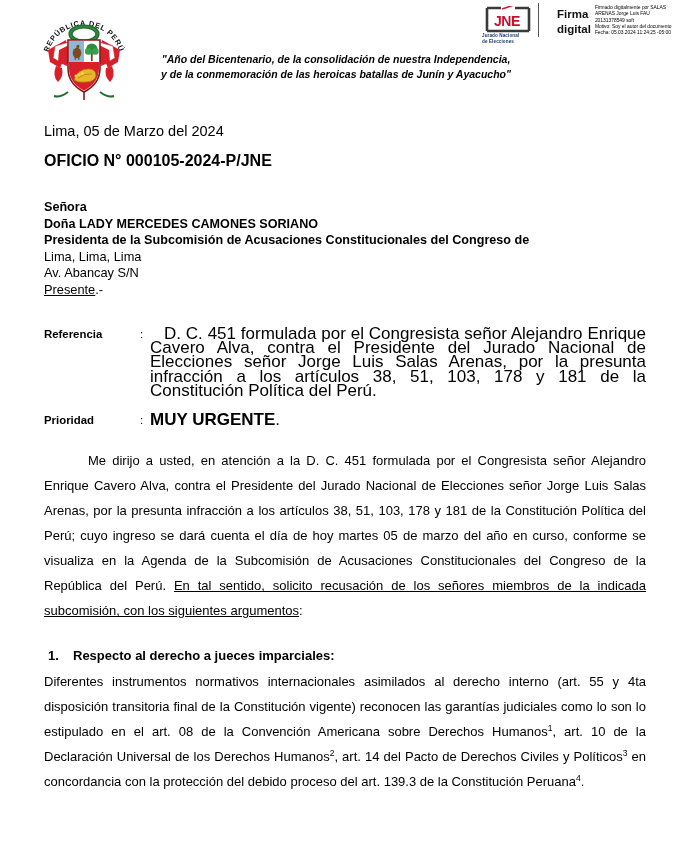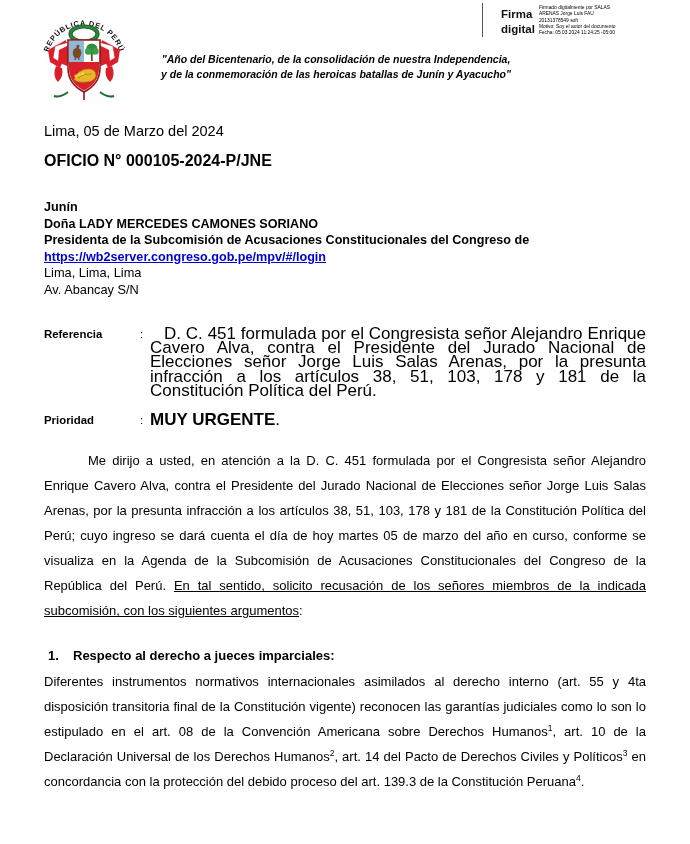--- a/index.html
+++ b/index.html
@@ -279,20 +279,31 @@
       </svg>
     </div>
 
     <div class="slogan">
       <div>"Año del Bicentenario, de la consolidación de nuestra Independencia,</div>
       <div>y de la conmemoración de las heroicas batallas de Junín y Ayacucho"</div>
     </div>
 
     <div class="sig-block">
 
+      <div class="jne-logo">
+        <svg class="jne-frame" viewBox="0 0 46 27" xmlns="http://www.w3.org/2000/svg">
+          <path d="M2,2 L16,2 M30,2 L44,2 M2,2 L2,25 M44,2 L44,25 M2,25 L44,25" fill="none" stroke="#3a3a3a" stroke-width="2.6"></path>
+          <path d="M17,3 L29,-1" fill="none" stroke="#d02030" stroke-width="1.6"></path>
+        </svg>
+        <div class="jne-text">JNE</div>
+        <div class="jne-sub">
+          <div>Jurado Nacional</div>
+          <div>de Elecciones</div>
+        </div>
+      </div>
 
       <div class="firma-digital">
         <div>Firma</div>
         <div>digital</div>
       </div>
 
       <div class="sig-meta">
         <div>Firmado digitalmente por SALAS</div>
         <div>ARENAS Jorge Luis FAU</div>
         <div>20131378549 soft</div>
@@ -303,26 +314,26 @@
   </div>
 
   <div class="doc-body">
     <div class="inner">
 
       <div class="date-line">Lima, 05 de Marzo del 2024</div>
 
       <div class="oficio">OFICIO N° 000105-2024-P/JNE</div>
 
       <div class="addressee">
-        <div>Junín</div>
+        <div>Señora</div>
         <div>Doña LADY MERCEDES CAMONES SORIANO</div>
         <div>Presidenta de la Subcomisión de Acusaciones Constitucionales del Congreso de</div>
-        <div class="url">https://wb2server.congreso.gob.pe/mpv/#/login</div>
         <div class="addr-plain">Lima, Lima, Lima</div>
         <div class="addr-plain">Av. Abancay S/N</div>
+        <div class="addr-plain presente"><u>Presente</u><span>.-</span></div>
       </div>
 
       <div class="ref-block">
         <div class="ref-row">
           <div class="ref-label">Referencia</div>
           <div class="ref-colon">:</div>
           <div class="ref-text"><span class="lead-space">D. C. 451 formulada por el Congresista señor Alejandro Enrique Cavero Alva, contra el Presidente del Jurado Nacional de Elecciones señor Jorge Luis Salas Arenas, por la presunta infracción a los artículos 38, 51, 103, 178 y 181 de la Constitución Política del Perú.</span></div>
         </div>
 
         <div class="ref-row prio-row">

